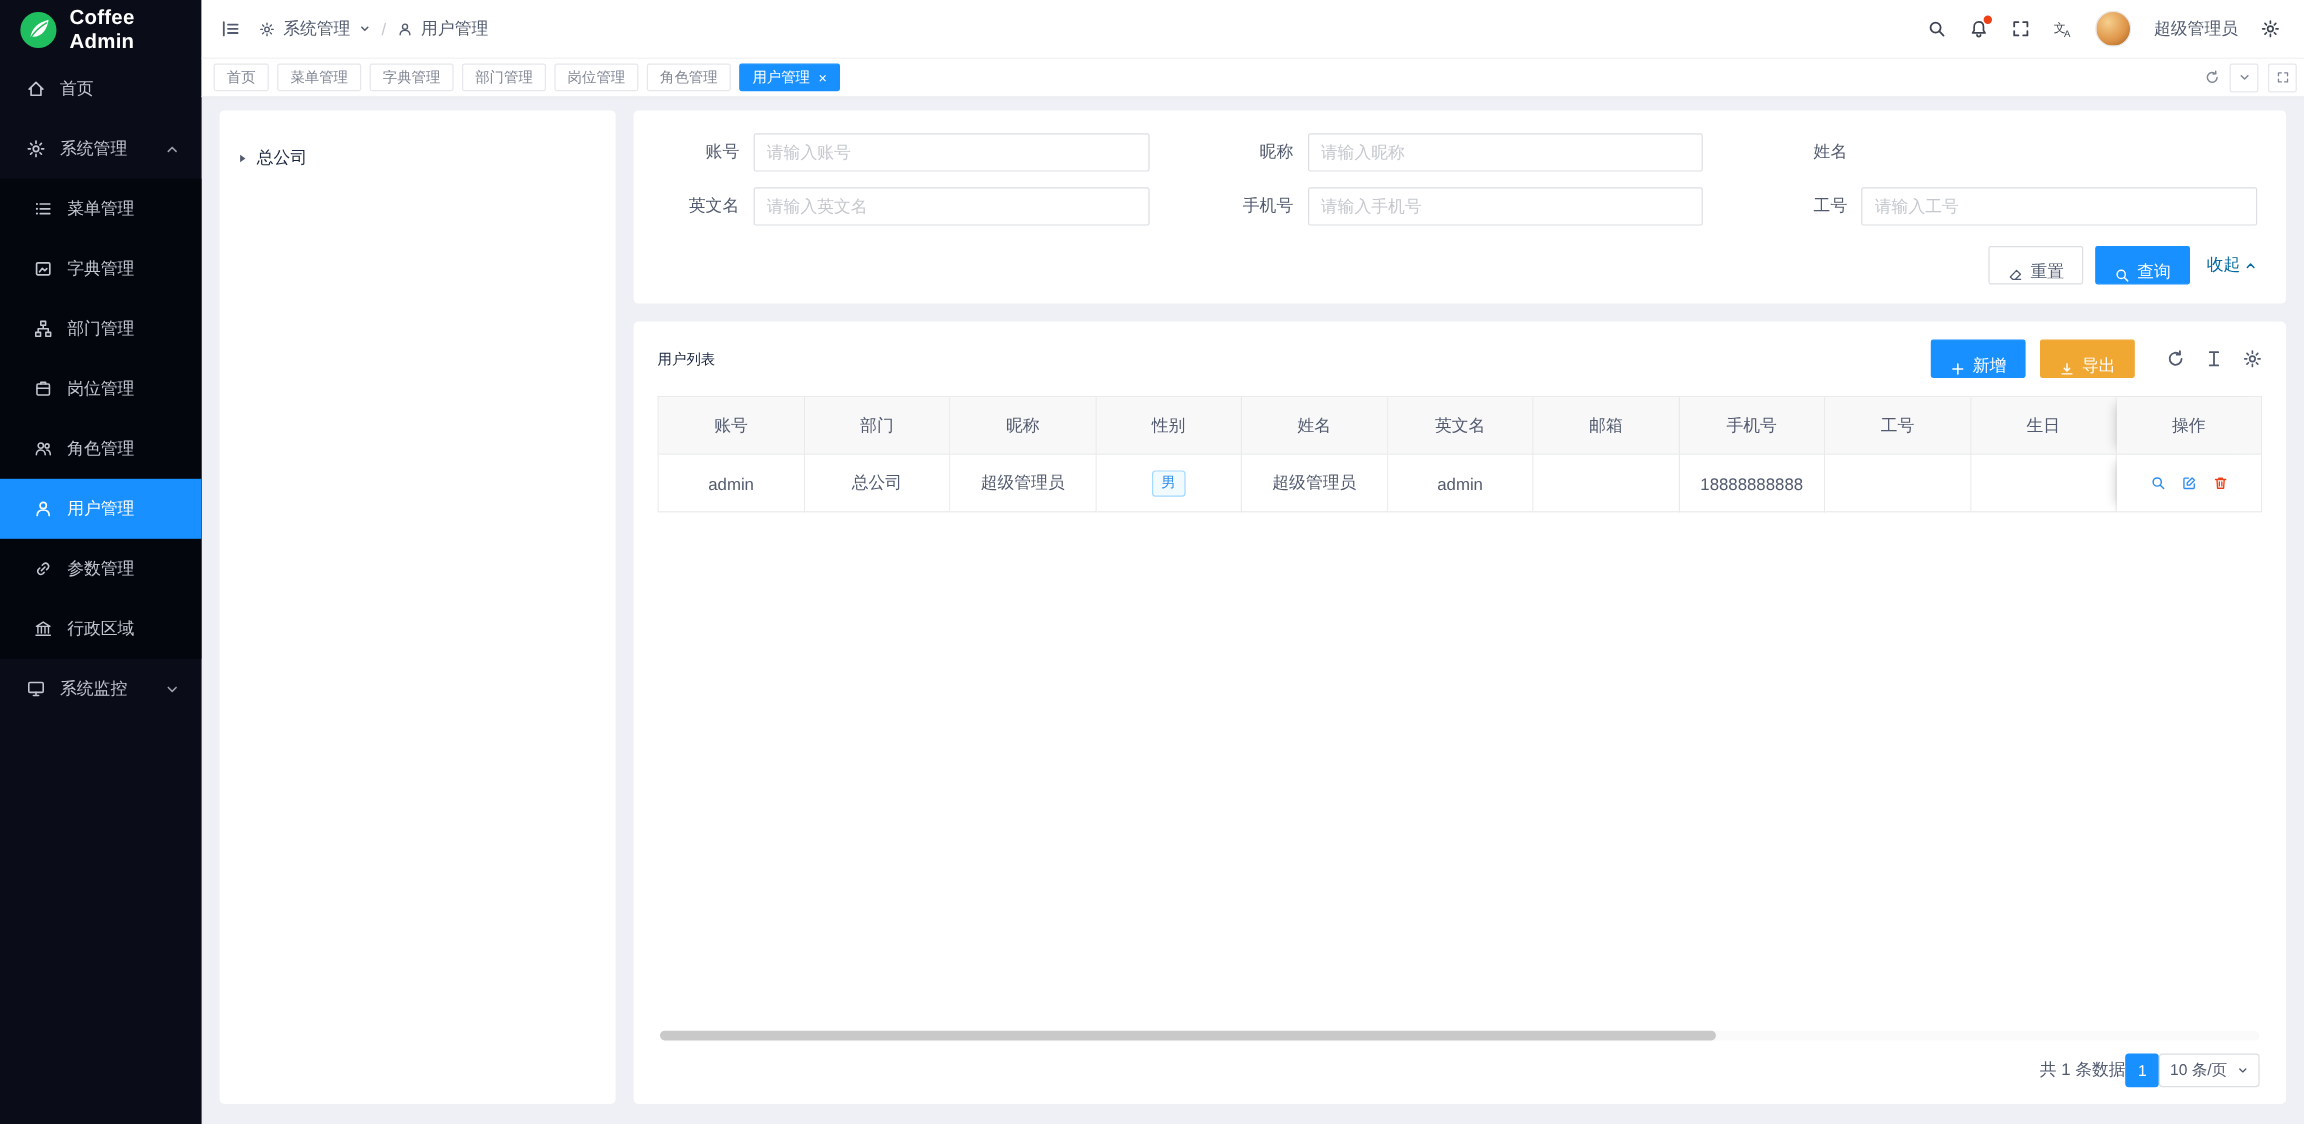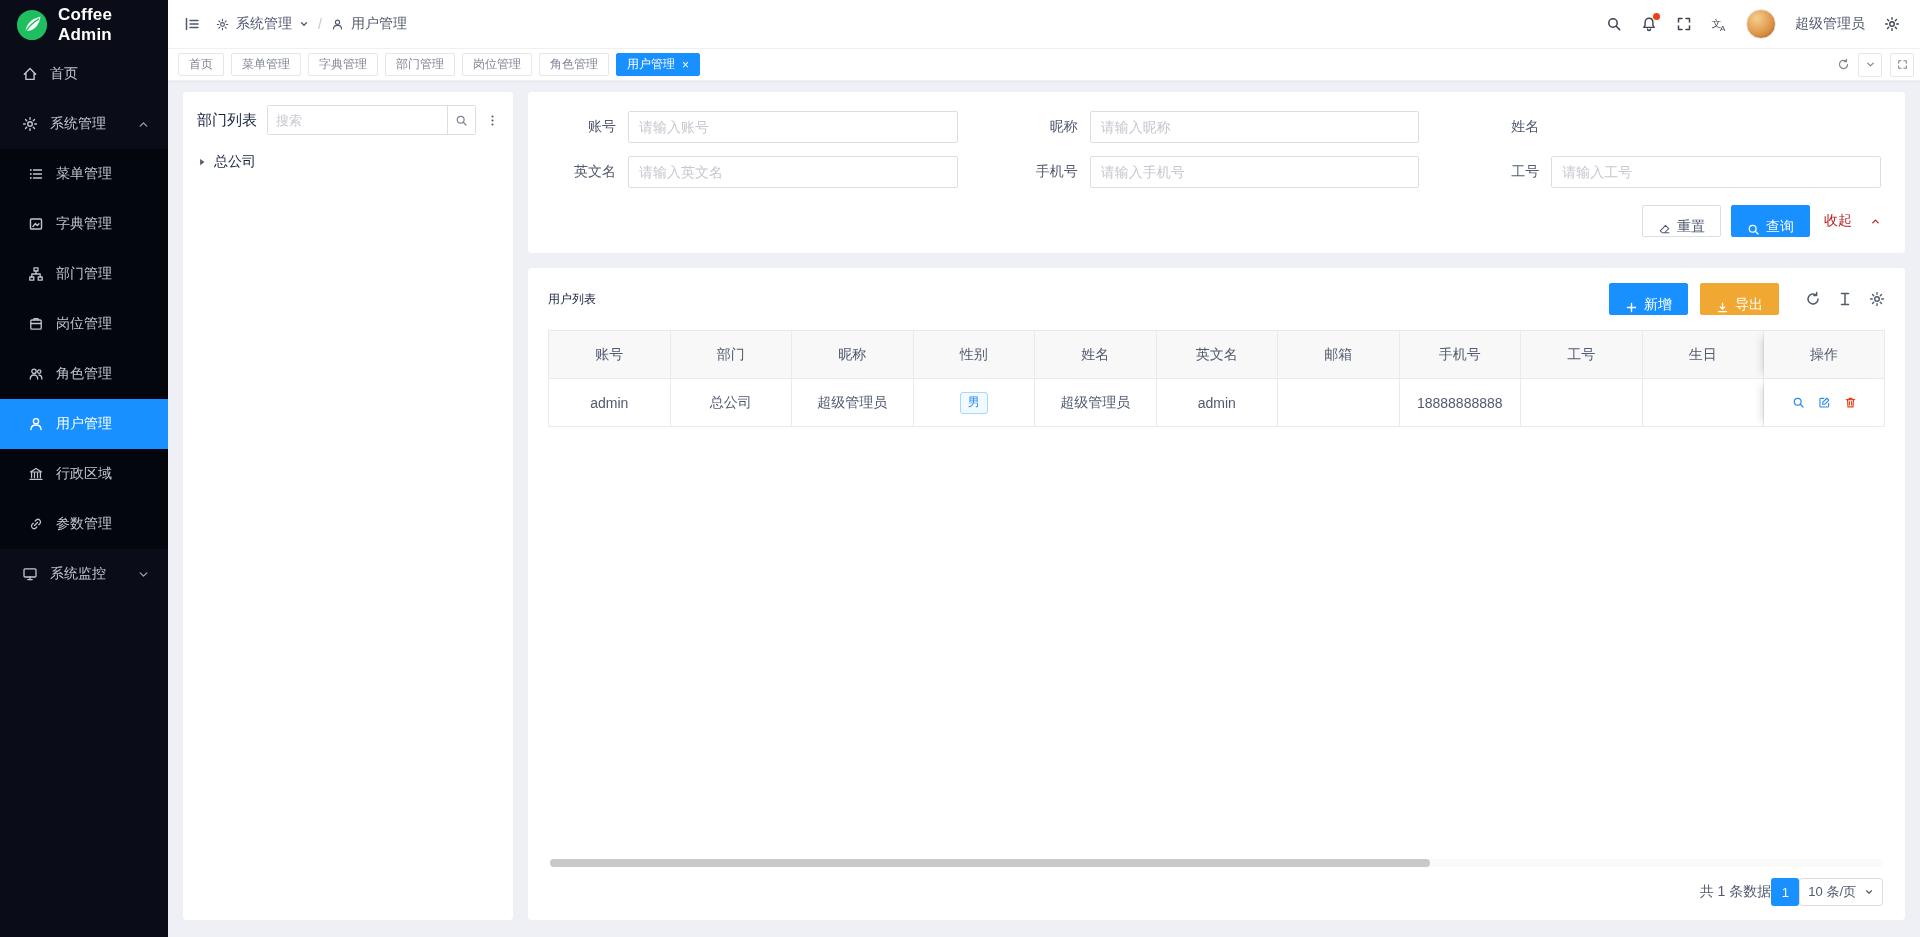--- a/index.html
+++ b/index.html
@@ -60,21 +60,21 @@
   .filter-card { background:#fff; border-radius:4px; padding:19px 24px 16px; flex:none; }
   .filter-grid { display:grid; grid-template-columns:1fr 1fr 1fr; column-gap:56px; row-gap:13px; }
   .field { display:flex; align-items:center; }
   .field label { min-width:64px; text-align:right; margin-right:12px; color:#515a6e; white-space:nowrap; }
   .field input { flex:1; height:32px; border:1px solid #dcdee2; border-radius:2px; padding:0 10px; font-size:14px; color:#515a6e; outline:none; min-width:0; font-family:inherit; }
   .field input::placeholder { color:#c5c8ce; }
   .filter-actions { display:flex; justify-content:flex-end; align-items:center; gap:10px; margin-top:17px; }
   .btn { height:32px; padding:0 15px; border-radius:2px; border:1px solid #dcdee2; background:#fff; color:#515a6e; display:inline-flex; align-items:flex-end; gap:6px; font-size:14px; cursor:pointer; font-family:inherit; }
   .btn-primary { background:#1890ff; border-color:#1890ff; color:#fff; }
   .btn-warning { background:#f0a832; border-color:#f0a832; color:#fff; }
-  .collapse-link { color:#b91c1c; display:flex; align-items:center; gap:18px; cursor:pointer; margin-left:4px; font-size:14px; }
+  .collapse-link { color:#0369a1; display:flex; align-items:center; gap:3px; cursor:pointer; margin-left:4px; font-size:14px; }
 
   
   .list-card { background:#fff; border-radius:4px; padding:15px 20px 12px; flex:1; display:flex; flex-direction:column; min-height:0; }
   .list-head { display:flex; align-items:center; }
   .list-title { font-size:12px; color:#17233d; }
   .list-actions { margin-left:auto; display:flex; align-items:center; gap:12px; }
   .tool-icons { display:flex; align-items:center; gap:16px; color:#515a6e; margin-left:14px; }
   .tool-icons .hd-icon { cursor:pointer; }
 
   .table { margin-top:15px; border:1px solid #e8eaec; border-bottom:none; }
@@ -189,34 +189,34 @@
         <span>
             <svg class="icon" viewBox="0 0 16 16" fill="none" stroke="currentColor" stroke-width="1.4" stroke-linecap="round" stroke-linejoin="round">
               <circle cx="8" cy="5.2" r="2.6"></circle>
               <path d="M3 13.6 C3 10.6 5.1 9 8 9 C10.9 9 13 10.6 13 13.6"></path>
             </svg>
           </span>
         <span>用户管理</span>
       </div>
       <div class="menu-item">
         <span>
+            <svg class="icon" viewBox="0 0 16 16" fill="none" stroke="currentColor" stroke-width="1.3" stroke-linecap="round" stroke-linejoin="round">
+              <path d="M6.5 9.5 L9.5 6.5 M5.2 7.3 L3.9 8.6 a2.6 2.6 0 0 0 3.6 3.6 L8.8 11 M10.8 8.7 L12.1 7.4 a2.6 2.6 0 0 0 -3.6 -3.6 L7.2 5"></path>
+            </svg>
+          </span>
+        <span>参数管理</span>
+      </div>
+      <div class="menu-item">
+        <span>
             <svg class="icon" viewBox="0 0 16 16" fill="none" stroke="currentColor" stroke-width="1.2" stroke-linecap="round" stroke-linejoin="round">
               <path d="M2.4 6 L8 2.4 L13.6 6 Z"></path>
               <path d="M3.6 6.5 V11.6 M6.5 6.5 V11.6 M9.5 6.5 V11.6 M12.4 6.5 V11.6 M2 13.4 H14"></path>
             </svg>
           </span>
         <span>行政区域</span>
-      </div>
-      <div class="menu-item">
-        <span>
-            <svg class="icon" viewBox="0 0 16 16" fill="none" stroke="currentColor" stroke-width="1.3" stroke-linecap="round" stroke-linejoin="round">
-              <path d="M6.5 9.5 L9.5 6.5 M5.2 7.3 L3.9 8.6 a2.6 2.6 0 0 0 3.6 3.6 L8.8 11 M10.8 8.7 L12.1 7.4 a2.6 2.6 0 0 0 -3.6 -3.6 L7.2 5"></path>
-            </svg>
-          </span>
-        <span>参数管理</span>
       </div>
     </div>
     <div class="menu-item">
       <span>
           <svg class="icon" viewBox="0 0 16 16" fill="none" stroke="currentColor" stroke-width="1.3" stroke-linecap="round" stroke-linejoin="round">
             <rect x="2" y="2.8" width="12" height="8.2" rx="1"></rect>
             <path d="M5.8 13.6 H10.2 M8 11 V13.6"></path>
           </svg>
         </span>
       <span>系统监控</span>
@@ -334,39 +334,20 @@
           <svg style="width:11px;height:11px" viewBox="0 0 16 16" fill="none" stroke="currentColor" stroke-width="1.6" stroke-linecap="round" stroke-linejoin="round">
             <path d="M2.5 6 V2.5 H6 M10 2.5 H13.5 V6 M13.5 10 V13.5 H10 M6 13.5 H2.5 V10"></path>
           </svg>
         </span>
     </div>
   </div>
 
   <div class="content">
 
     <div class="dept-card">
-      <div class="dept-head">
-        <span class="dept-title">部门列表</span>
-        <div class="dept-search">
-          <input placeholder="搜索" style="">
-          <span class="dept-search-btn">
-              <svg class="icon-sm" viewBox="0 0 16 16" fill="none" stroke="currentColor" stroke-width="1.5" stroke-linecap="round">
-                <circle cx="7" cy="7" r="4.2"></circle>
-                <path d="M10.2 10.2 L13.6 13.6"></path>
-              </svg>
-            </span>
-        </div>
-        <span class="hd-icon">
-            <svg class="icon-sm" viewBox="0 0 16 16" fill="currentColor">
-              <circle cx="8" cy="3" r="1.3"></circle>
-              <circle cx="8" cy="8" r="1.3"></circle>
-              <circle cx="8" cy="13" r="1.3"></circle>
-            </svg>
-          </span>
-      </div>
       <div class="tree">
         <div class="tree-node">
           <span class="caret">
               <svg style="width:10px;height:10px" viewBox="0 0 16 16" fill="currentColor">
                 <path d="M5 3 L12 8 L5 13 Z"></path>
               </svg>
             </span>
           <span>总公司</span>
         </div>
       </div>

